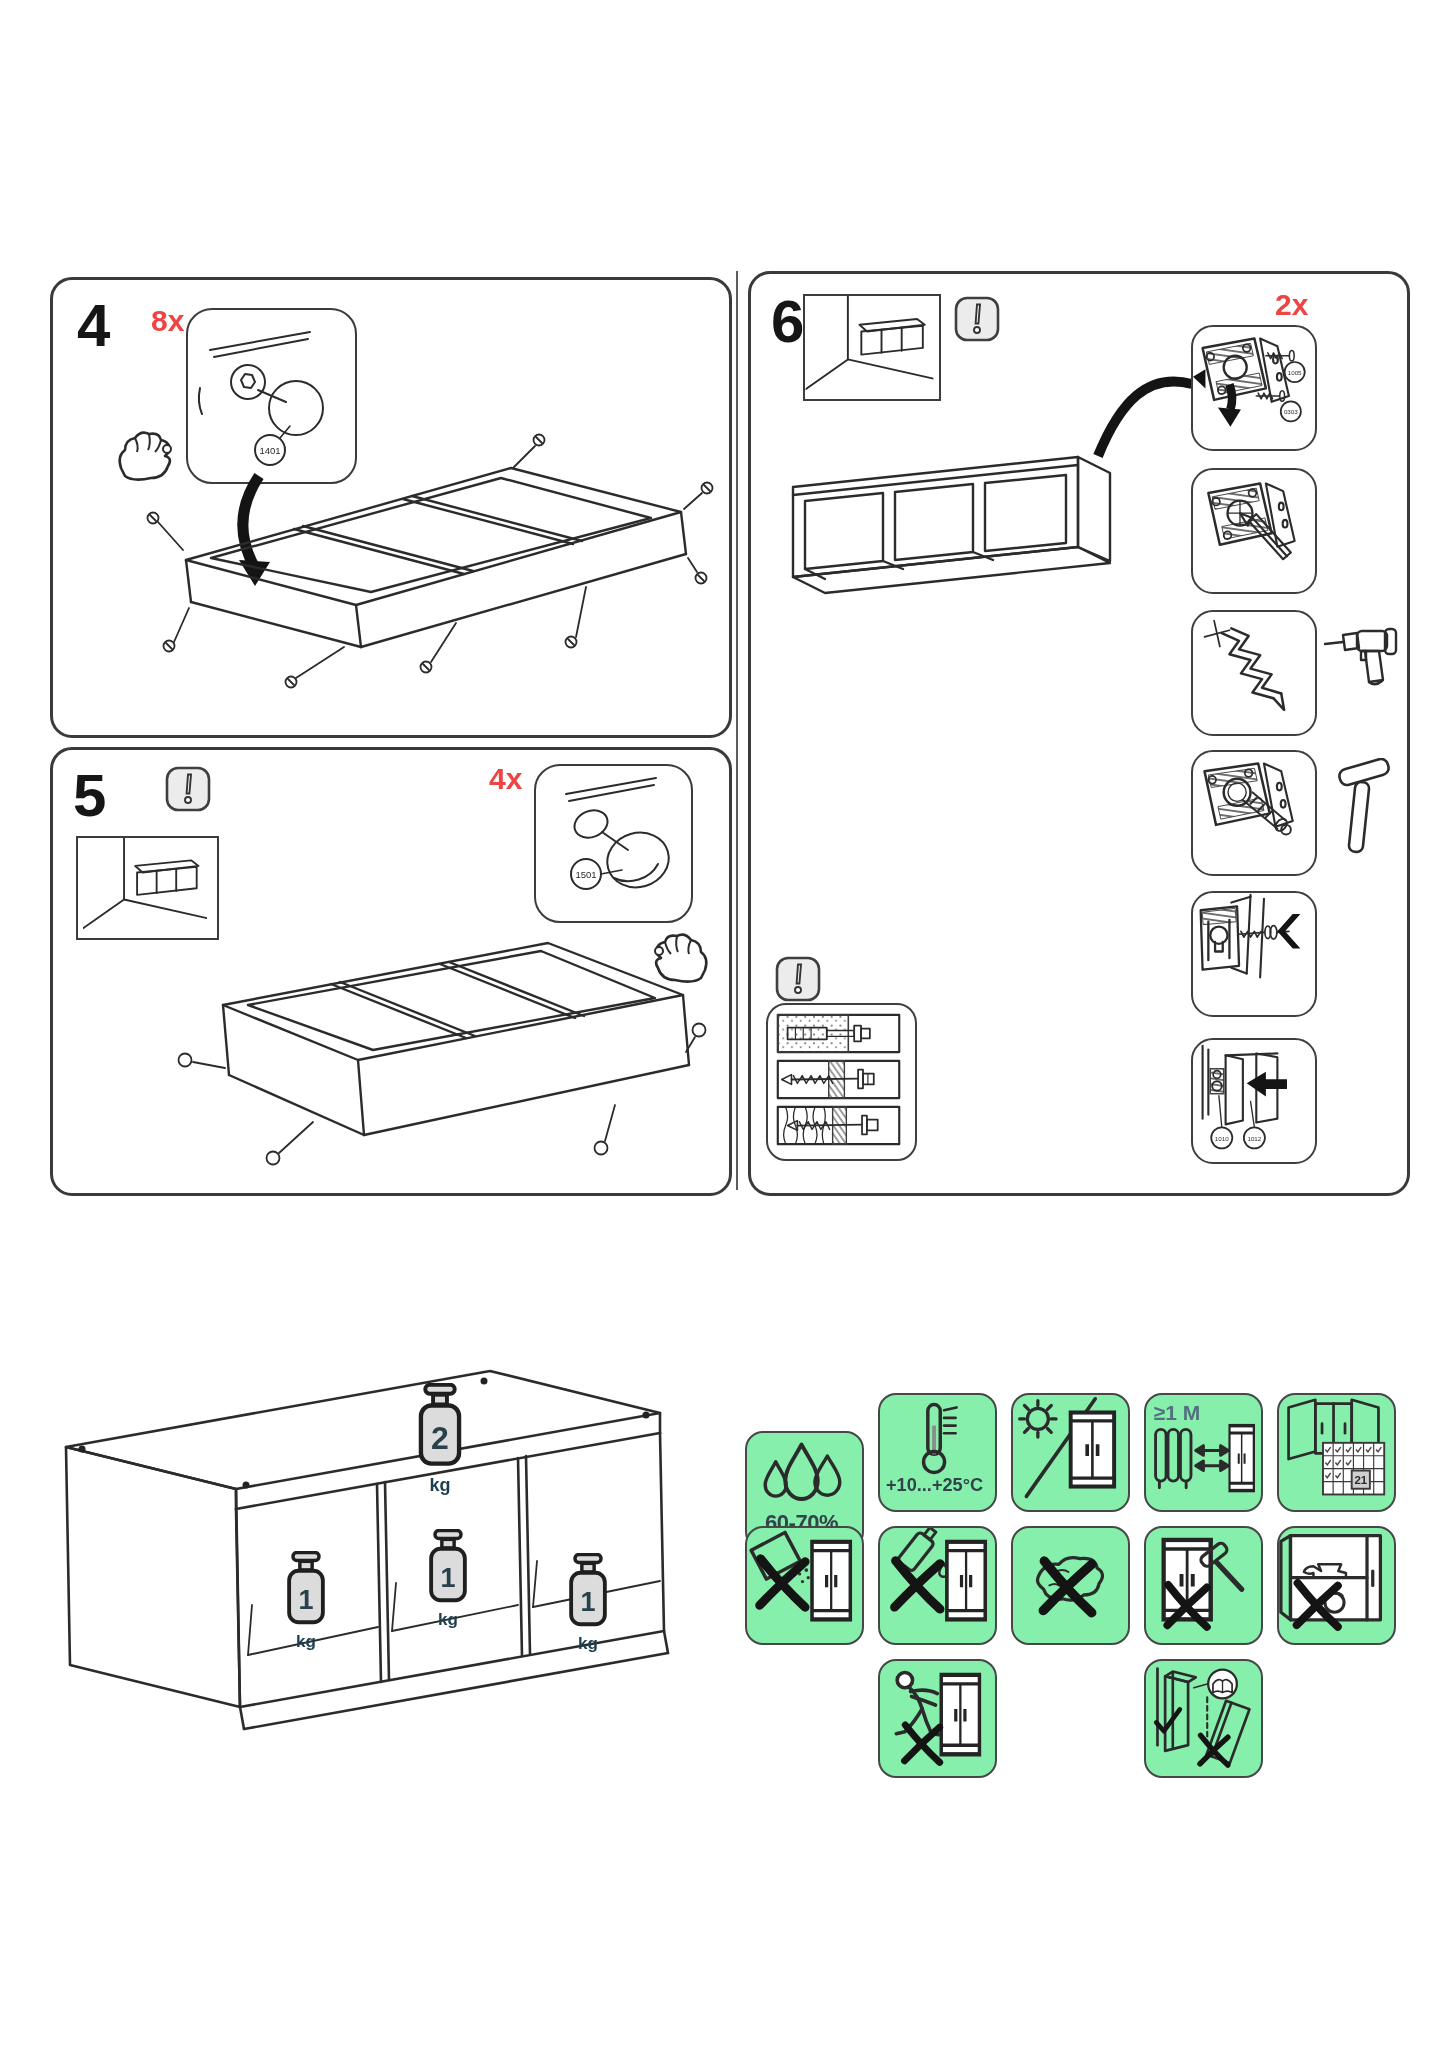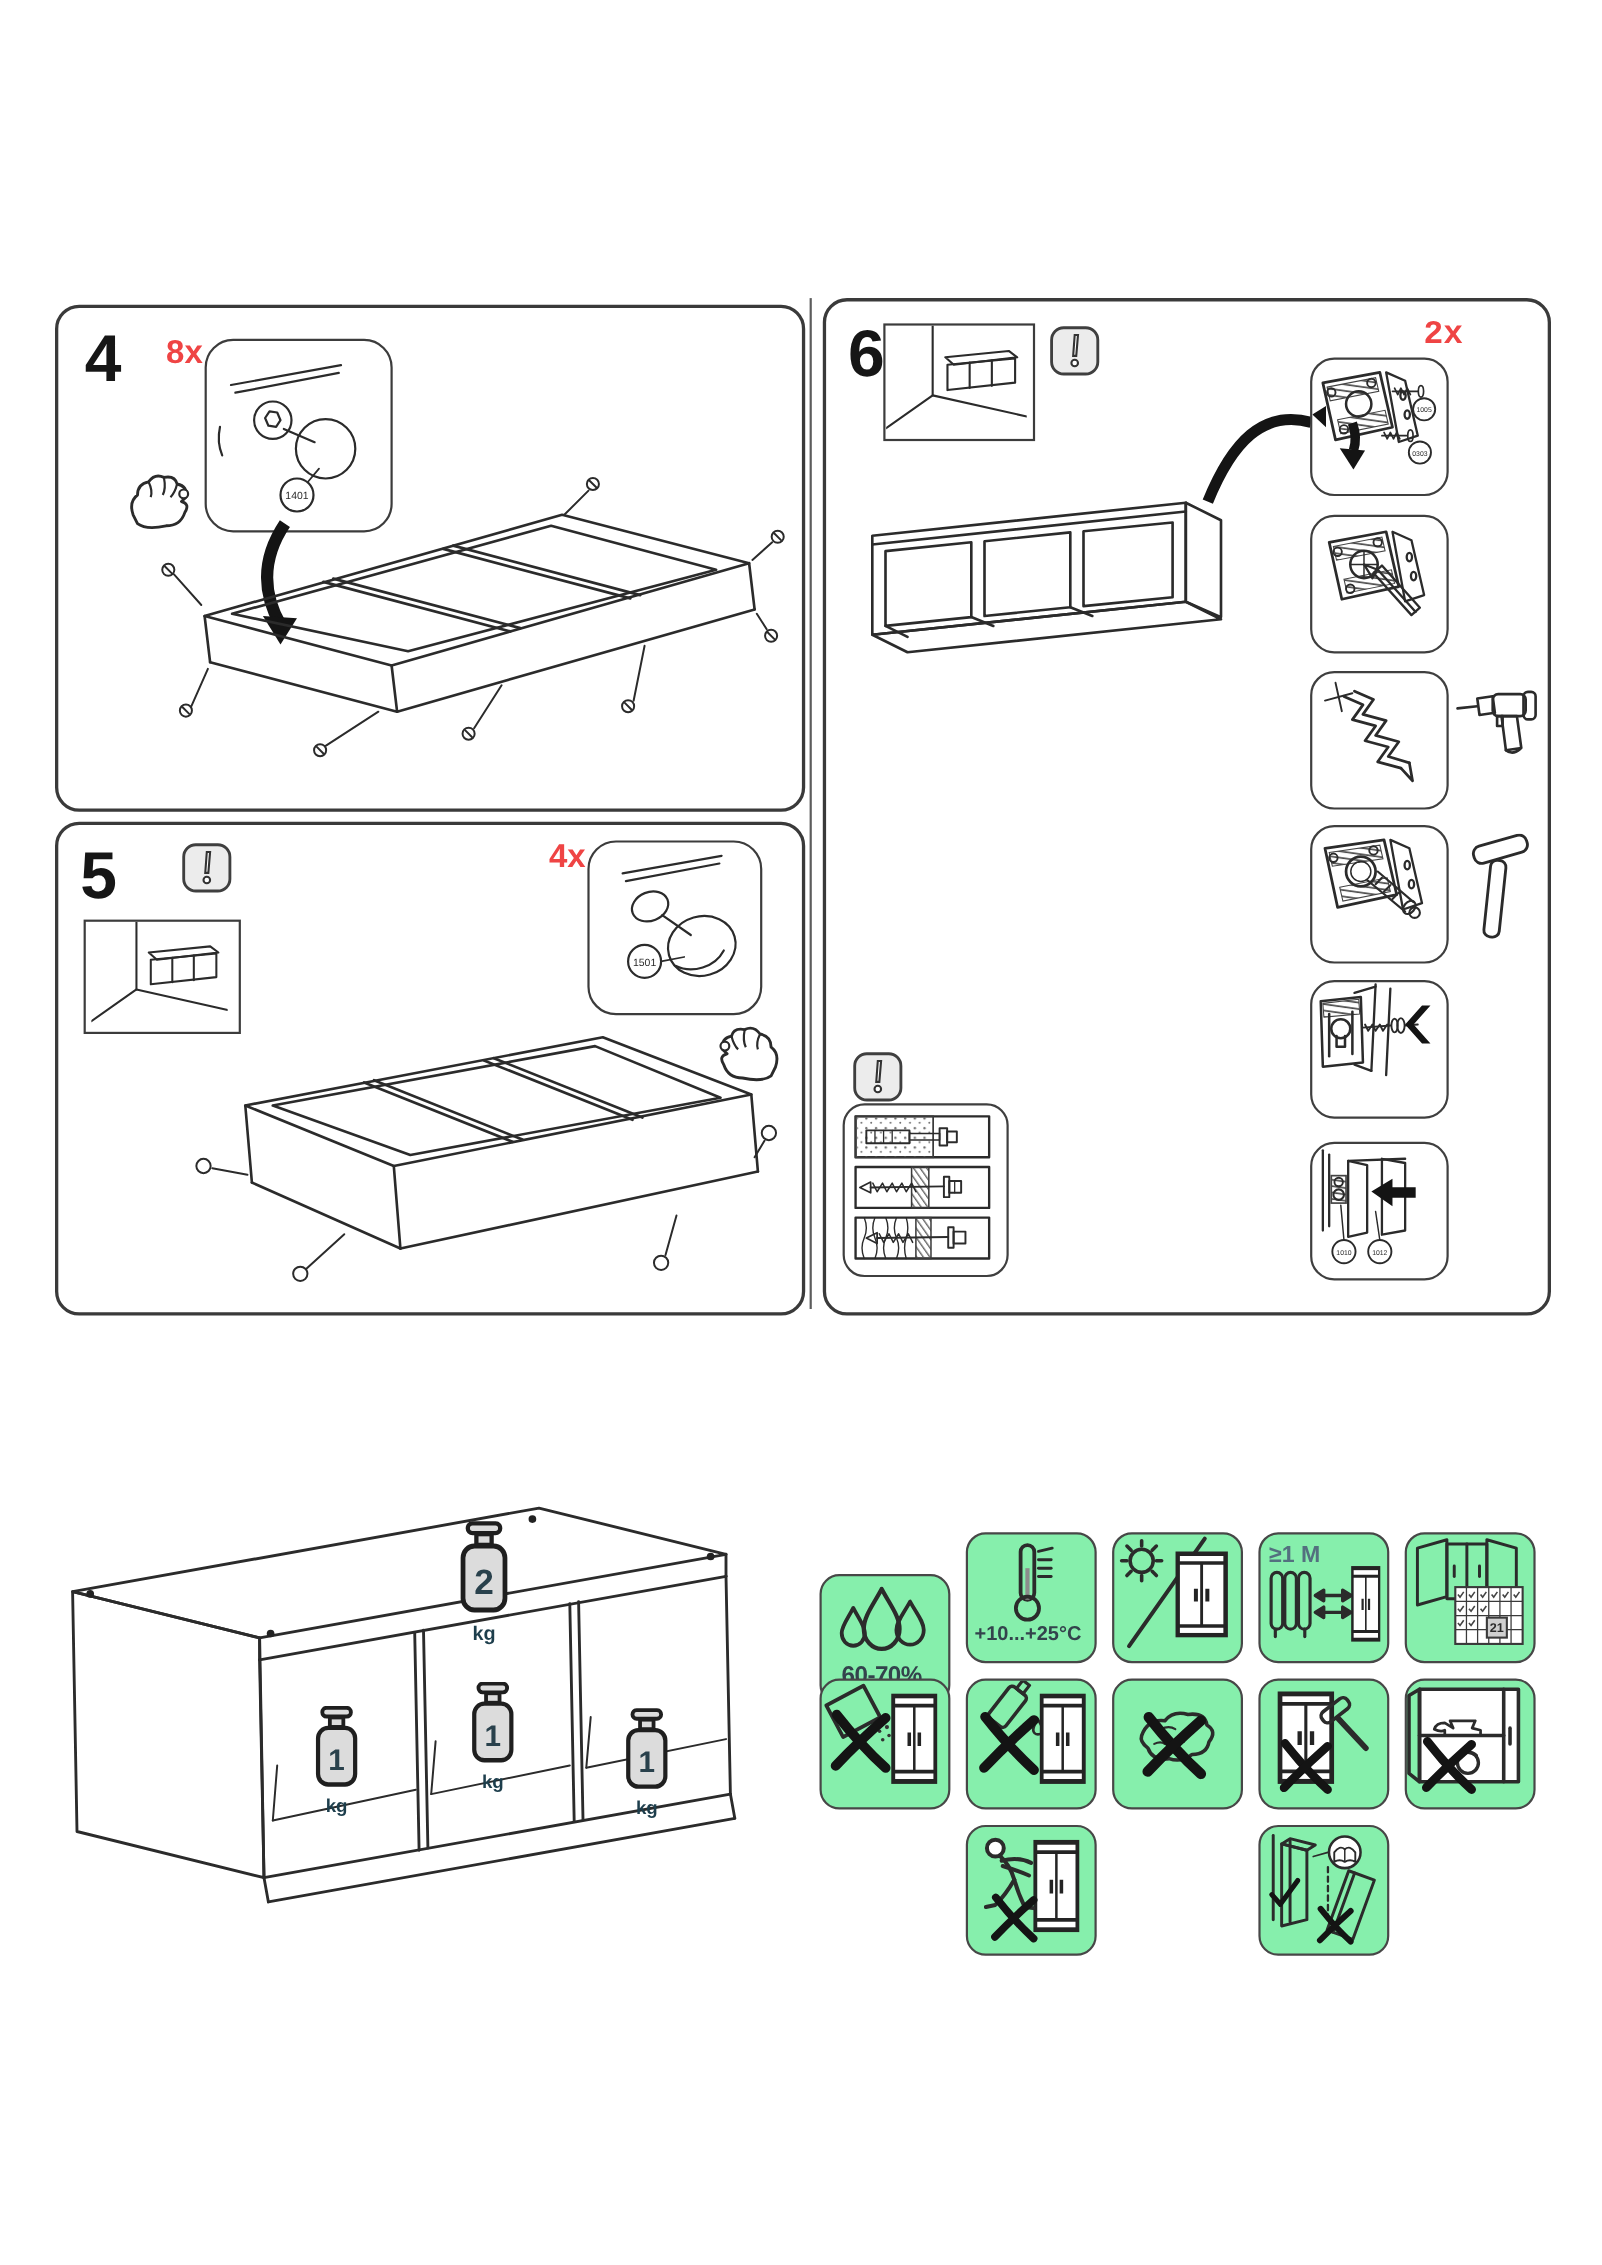--- a/index.html
+++ b/index.html
@@ -156,21 +156,21 @@
 <div class="panel" style="left:50px;top:747px;width:676px;height:443px;">
   <div class="abs stepnum" style="left:20px;top:16px;">5</div>
   <svg class="abs" style="left:112px;top:16px;" width="46" height="46">
         <use href="#warn" width="46" height="46"></use>
       </svg>
   <div class="inset" style="left:23px;top:86px;width:139px;height:100px;">
     <svg viewBox="0 0 133 102" width="134" height="95">
           <use href="#roominset" width="133" height="102"></use>
         </svg>
   </div>
-  <div class="abs qty" style="left:446px;top:14px;">4x</div>
+  <div class="abs qty" style="left:436px;top:14px;">4x</div>
 
   <div class="bubble" style="left:481px;top:14px;width:155px;height:155px;">
     <svg viewBox="0 0 155 155" width="155" height="155">
       <g class="ink" stroke-width="2">
         <line x1="30" y1="28" x2="120" y2="12"></line>
             <line x1="33" y1="35" x2="118" y2="19"></line>
         <ellipse cx="55" cy="58" rx="17" ry="13" transform="rotate(-22 55 58)"></ellipse>
         <line x1="66" y1="66" x2="92" y2="84"></line>
         <ellipse cx="102" cy="94" rx="31" ry="27" transform="rotate(-16 102 94)"></ellipse>
         <path d="M78 112 a31 27 -16 0 0 44 -14"></path>
@@ -215,21 +215,21 @@
 <div class="panel" style="left:748px;top:271px;width:656px;height:919px;">
   <div class="abs stepnum" style="left:20px;top:18px;">6</div>
   <div class="inset" style="left:52px;top:20px;width:134px;height:103px;">
     <svg viewBox="0 0 133 102" width="129" height="98">
           <use href="#roominset" width="133" height="102"></use>
         </svg>
   </div>
   <svg class="abs" style="left:203px;top:22px;" width="46" height="46">
         <use href="#warn" width="46" height="46"></use>
       </svg>
-  <div class="abs qty" style="left:543px;top:16px;font-family:Liberation Mono, monospace;">2x</div>
+  <div class="abs qty" style="left:524px;top:16px;">2x</div>
 
   <svg class="abs" style="left:27px;top:175px;" width="350" height="175" viewBox="0 0 350 175">
     <g class="ink" stroke-width="2.4">
       <polygon points="15,38 300,8 300,98 15,128"></polygon>
       <line x1="15" y1="46" x2="300" y2="16"></line>
       <polygon points="300,8 332,24 332,112 300,98"></polygon>
       <polygon points="15,128 47,144 332,114 300,98"></polygon>
       <polygon points="27,52 105,44 105,112 27,120"></polygon>
       <polygon points="117,43 195,35 195,103 117,111"></polygon>
       <polygon points="207,34 288,26 288,94 207,102"></polygon>

